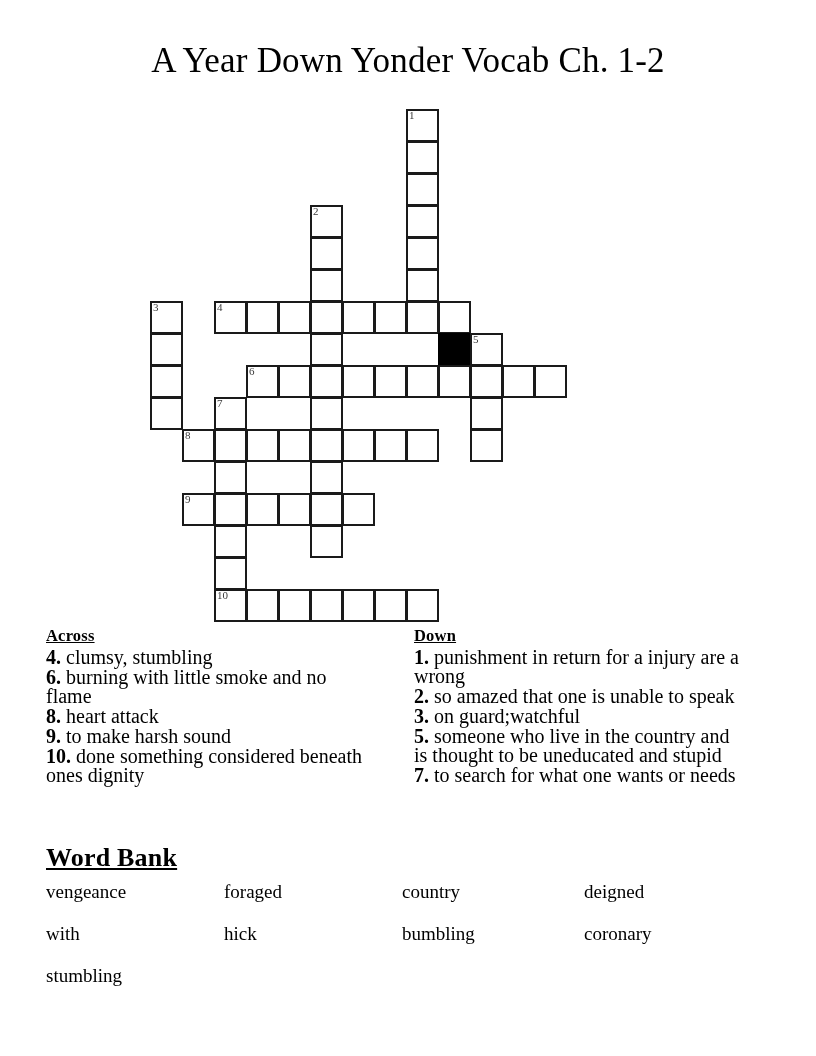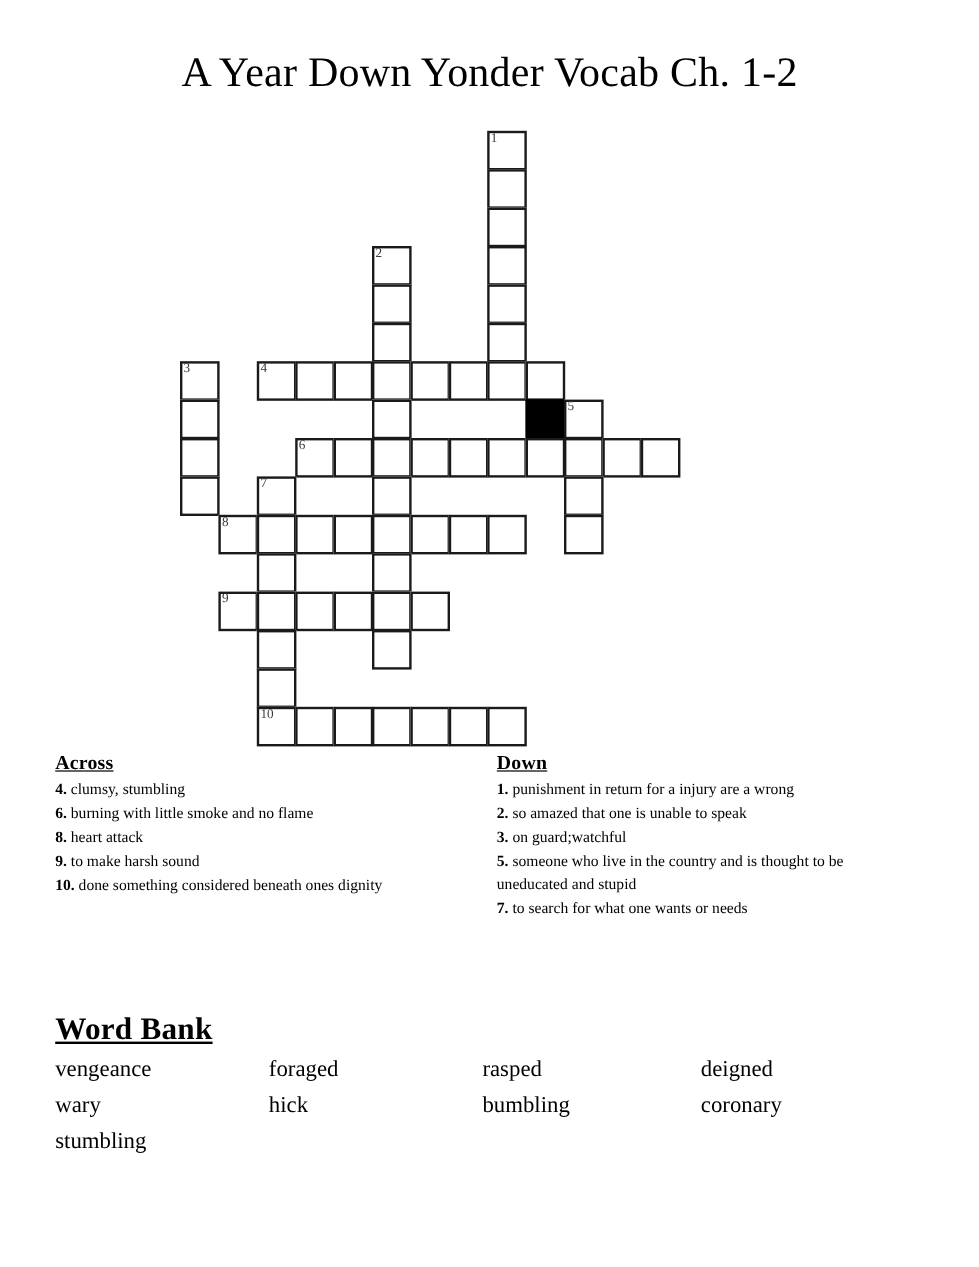--- a/index.html
+++ b/index.html
@@ -78,21 +78,21 @@
   }
   .clue-col.down { padding-left: 0; }
   .clue-head {
     font-size: 16.5px;
     font-weight: bold;
     text-decoration: underline;
     margin: 0 0 2px 0;
     letter-spacing: 0.2px;
   }
   .clue {
-    font-size: 13px;
+    font-size: 20px;
     line-height: 19px;
     margin: 0 0 1px 0;
   }
   .clue b {
     font-weight: bold;
   }
 
   
   #wordbank {
     position: absolute;
@@ -104,21 +104,21 @@
   .wb-head {
     font-size: 26px;
     font-weight: bold;
     text-decoration: underline;
     margin: 0 0 4px 0;
     letter-spacing: 0.2px;
   }
   .wb-grid {
     display: grid;
     grid-template-columns: 178px 178px 182px auto;
-    row-gap: 1px;
+    row-gap: 13px;
   }
   .wb-word {
     font-size: 19px;
     line-height: 29px;
   }
   .wb-word.empty { visibility: hidden; }
 </style>
 </head>
 <body>
 
@@ -234,23 +234,23 @@
         <div class="clue"><b>7.</b><span> to search for what one wants or needs</span></div>
       </div>
   </div>
 </div>
 
 <div id="wordbank">
   <div class="wb-head">Word Bank</div>
   <div class="wb-grid" id="wb-grid">
       <div class="wb-word">vengeance</div>
       <div class="wb-word">foraged</div>
-      <div class="wb-word">rasped</div>
+      <div class="wb-word">country</div>
       <div class="wb-word">deigned</div>
-      <div class="wb-word">wary</div>
+      <div class="wb-word">with</div>
       <div class="wb-word">hick</div>
       <div class="wb-word">bumbling</div>
       <div class="wb-word">coronary</div>
       <div class="wb-word">stumbling</div>
       <div class="wb-word empty">&nbsp;</div>
       <div class="wb-word empty">&nbsp;</div>
     </div>
 </div>
 
 </body></html>

